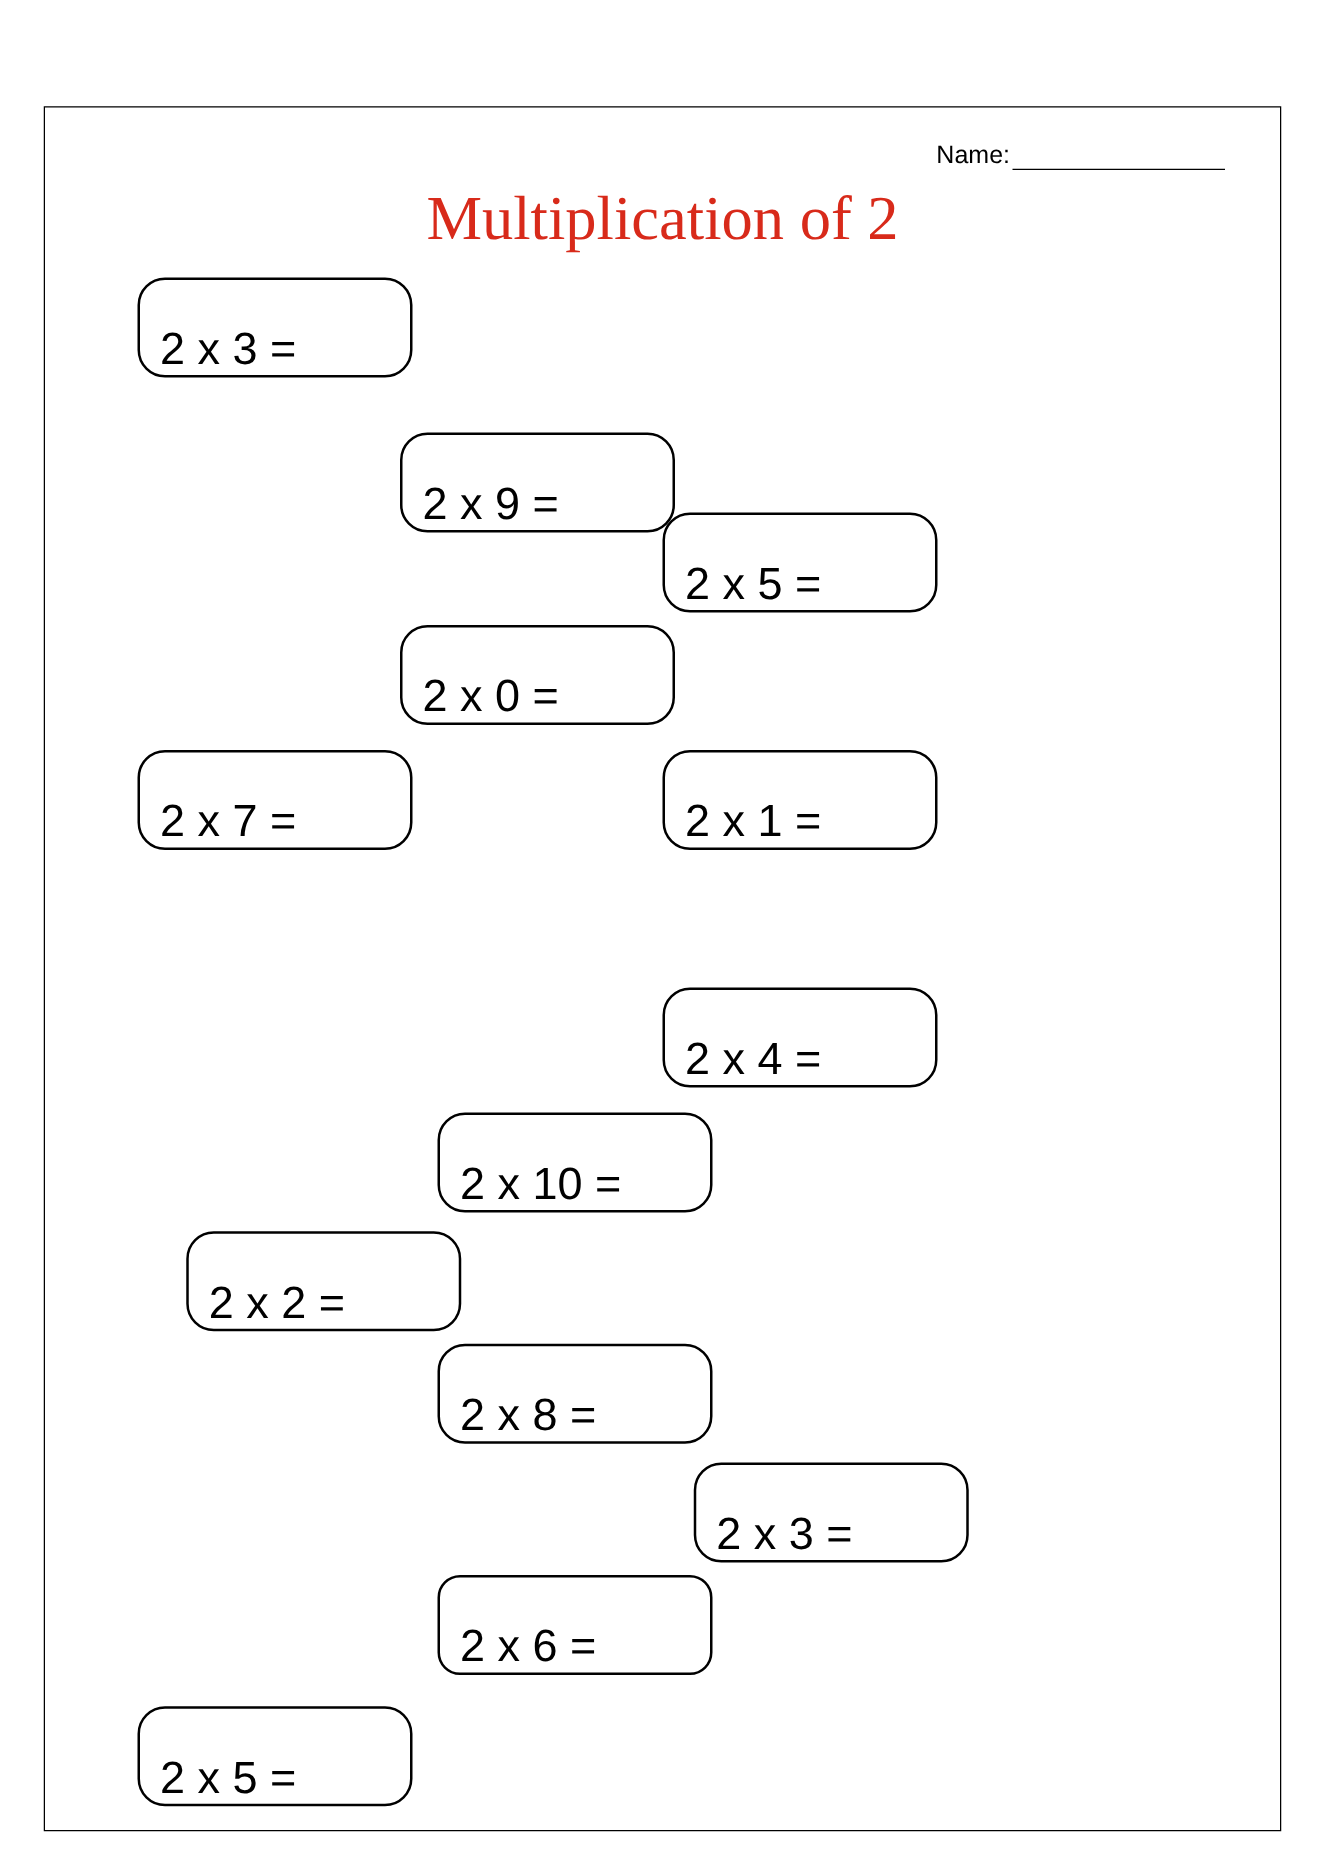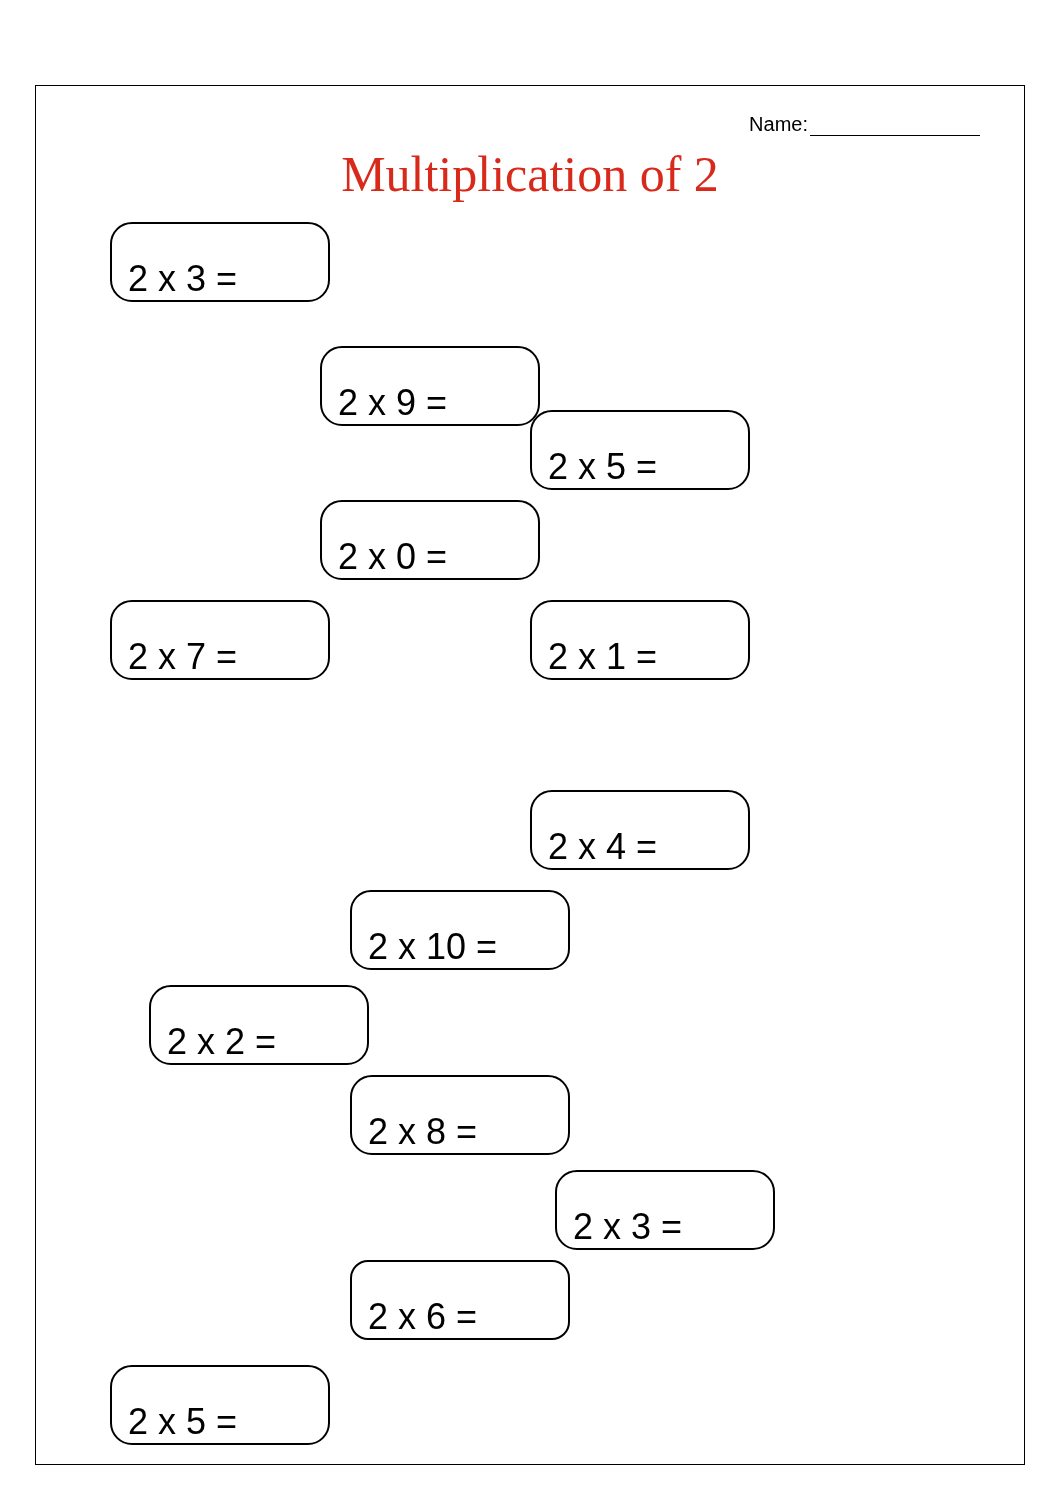--- a/index.html
+++ b/index.html
@@ -55,21 +55,21 @@
       font-size: 36px;
       font-family: Arial, Helvetica, sans-serif;
     }
     .p1  { top: 222px;  left: 110px; }
     .p2  { top: 320px;  left: 320px; margin-top: 26px; }
     .p3  { top: 410px;  left: 530px; }
     .p4  { top: 500px;  left: 320px; }
     .p5  { top: 600px;  left: 110px; }
     .p6  { top: 600px;  left: 530px; }
     .p7  { top: 790px;  left: 530px; }
-    .p8  { top: 890px;  left: 350px; border-radius: 21px; }
+    .p8  { top: 890px;  left: 350px; }
     .p9  { top: 985px;  left: 129px; margin-left: 20px; }
     .p10 { top: 1075px; left: 350px; }
     .p11 { top: 1170px; left: 555px; }
     .p12 { top: 1260px; left: 350px; border-radius: 18px; }
     .p13 { top: 1365px; left: 110px; }
   </style>
 </head>
 <body>
 
 <div class="page-border"></div>

